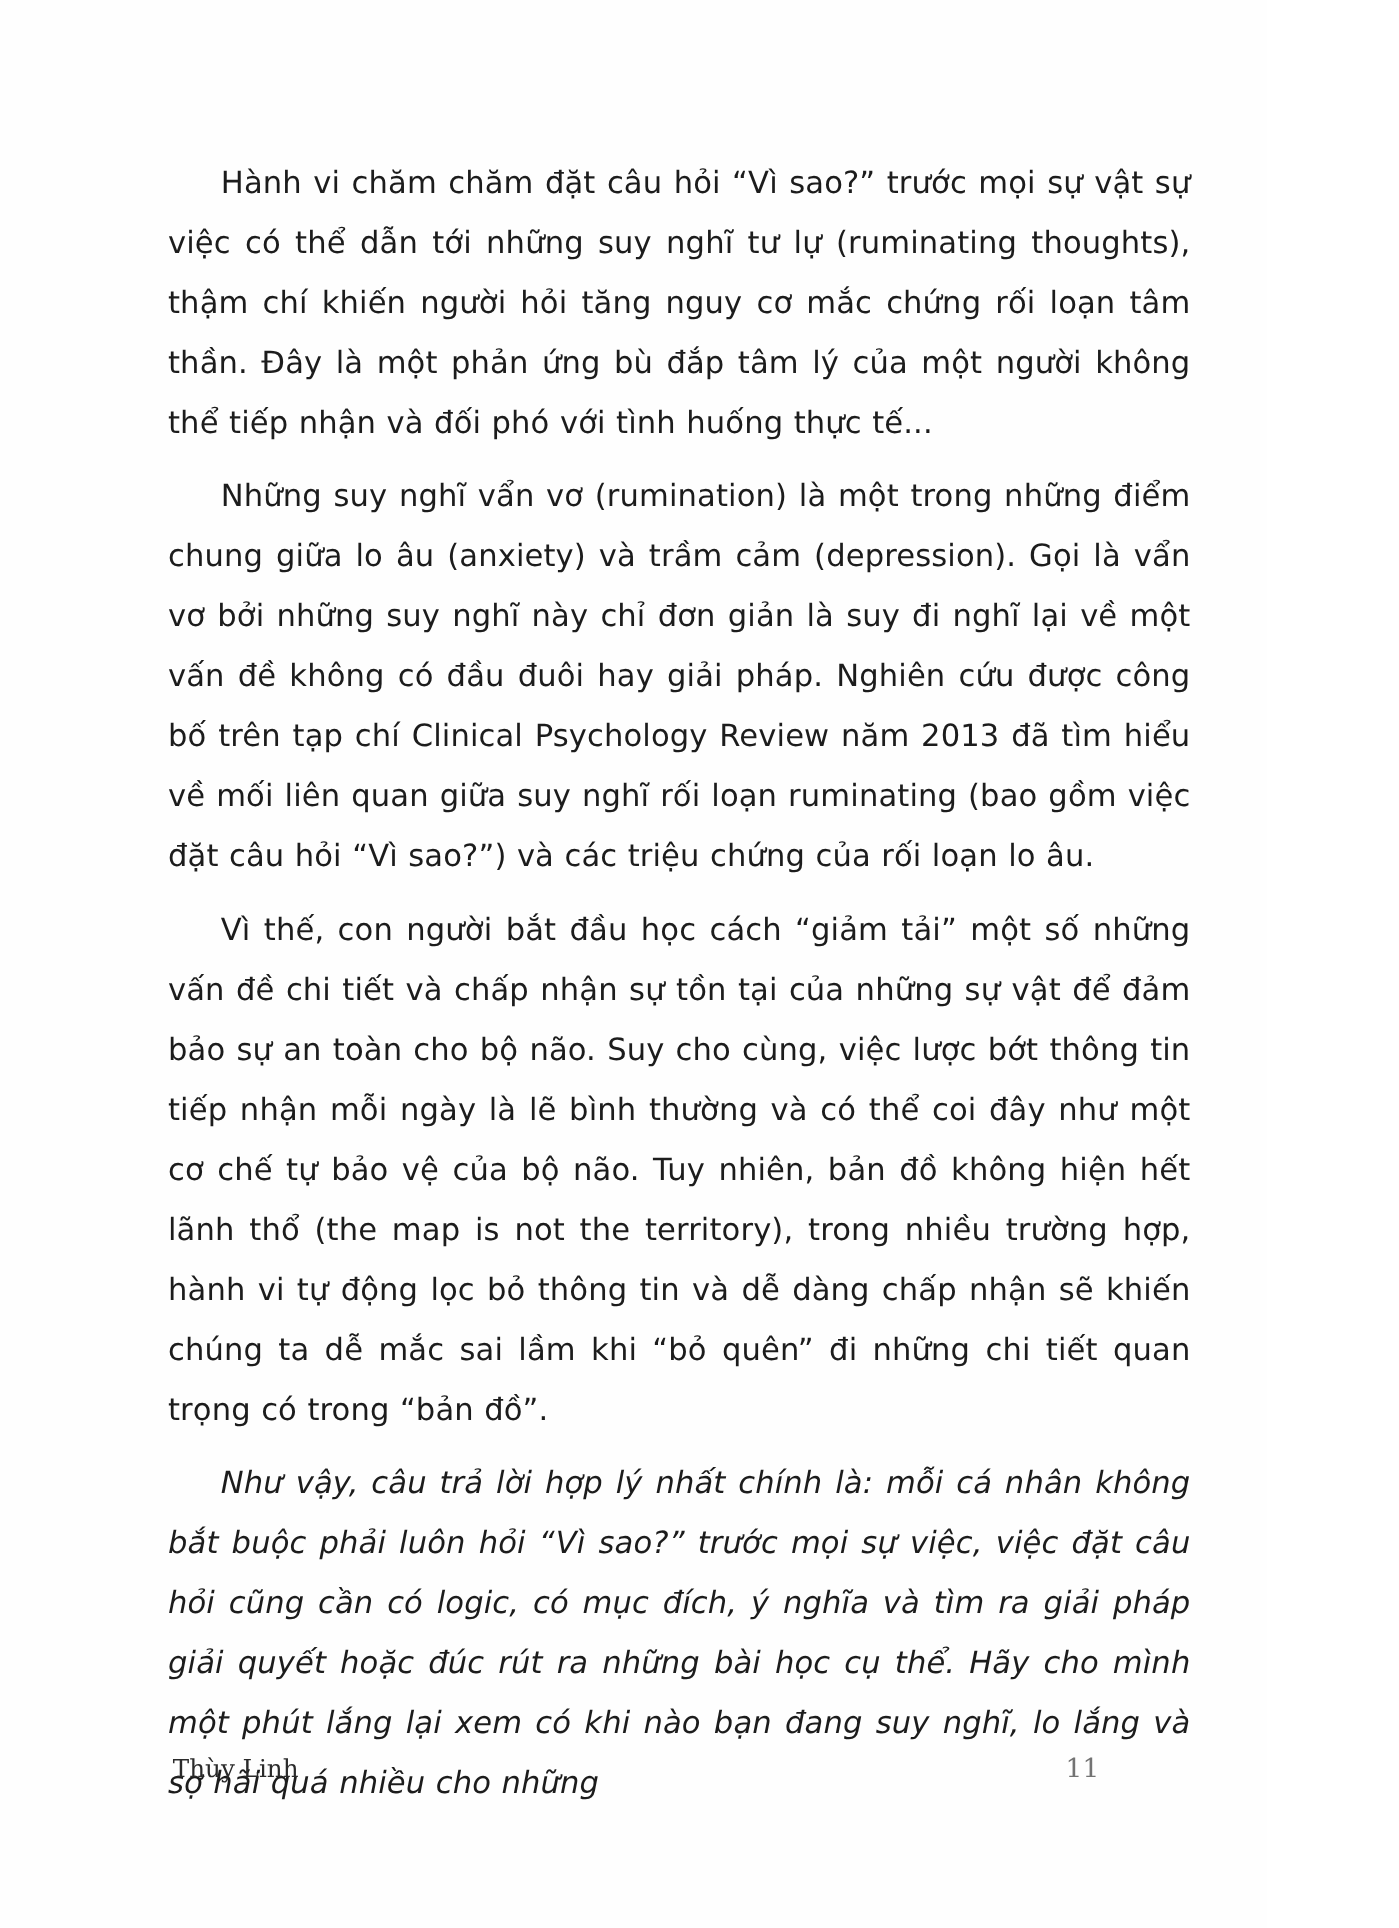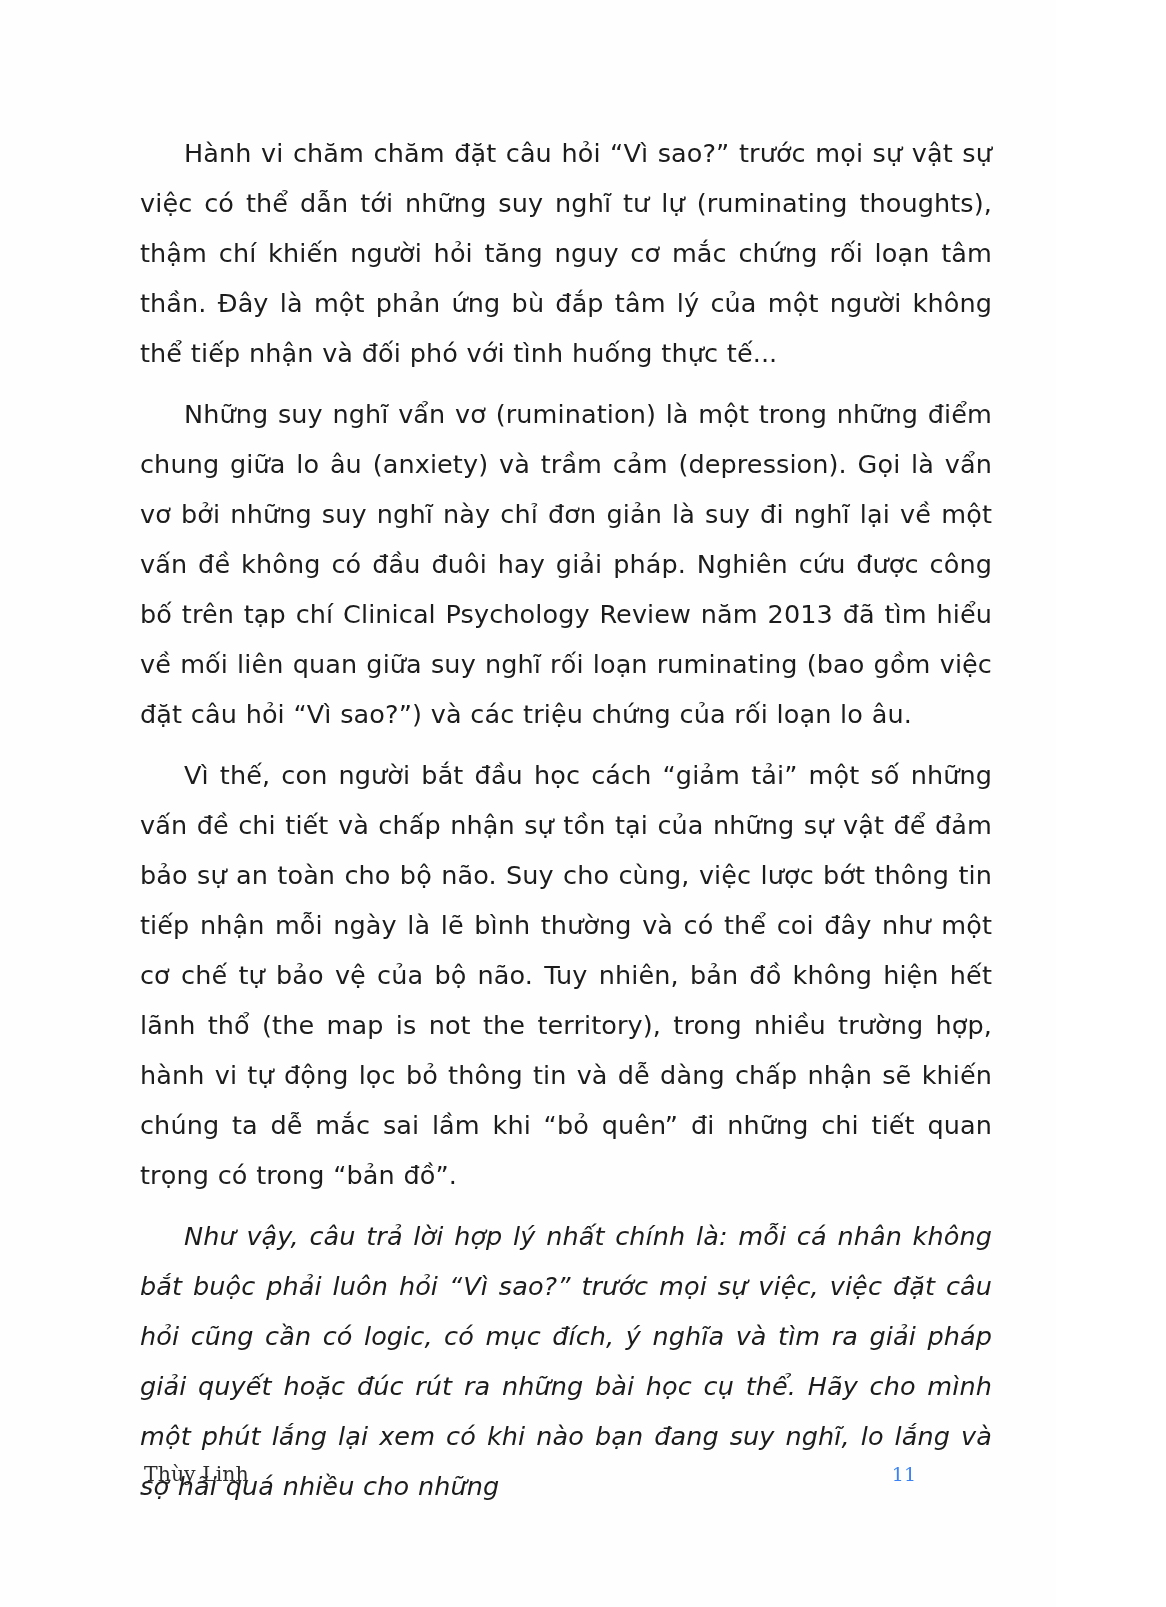--- a/index.html
+++ b/index.html
@@ -57,22 +57,22 @@
     color: #333;
     font-family: "DejaVu Serif", serif;
   }
   .footer-author {
     font-family: "DejaVu Serif", serif;
     font-size: 20.5px;
     color: #2a2a2a;
   }
   .footer-page {
     font-family: "DejaVu Serif", serif;
-    font-size: 19px;
-    color: #3b82f6;
+    font-size: 22px;
+    color: #737373;
   }
 </style>
 </head>
 <body>
 
 <div class="page">
 
   <div class="content">
     <p class="para">Hành vi chăm chăm đặt câu hỏi “Vì sao?” trước mọi sự vật sự việc có thể dẫn tới những suy nghĩ tư lự (ruminating thoughts), thậm chí khiến người hỏi tăng nguy cơ mắc chứng rối loạn tâm thần. Đây là một phản ứng bù đắp tâm lý của một người không thể tiếp nhận và đối phó với tình huống thực tế...</p>
     <p class="para">Những suy nghĩ vẩn vơ (rumination) là một trong những điểm chung giữa lo âu (anxiety) và trầm cảm (depression). Gọi là vẩn vơ bởi những suy nghĩ này chỉ đơn giản là suy đi nghĩ lại về một vấn đề không có đầu đuôi hay giải pháp. Nghiên cứu được công bố trên tạp chí Clinical Psychology Review năm 2013 đã tìm hiểu về mối liên quan giữa suy nghĩ rối loạn ruminating (bao gồm việc đặt câu hỏi “Vì sao?”) và các triệu chứng của rối loạn lo âu.</p>

